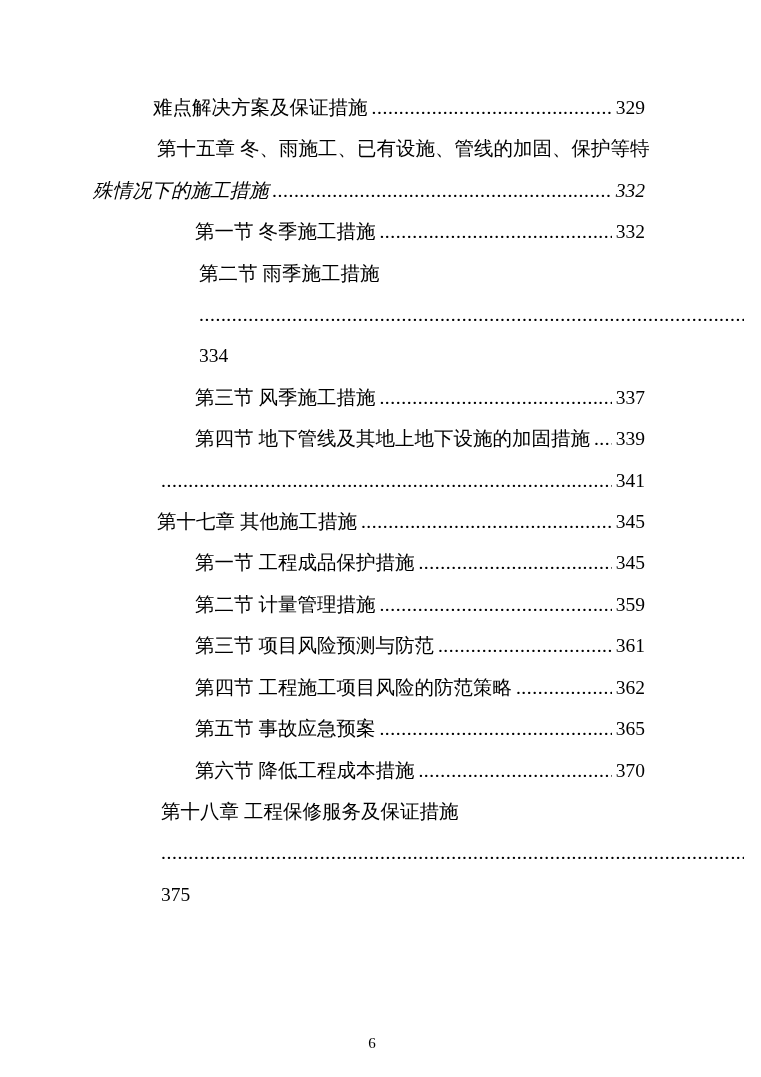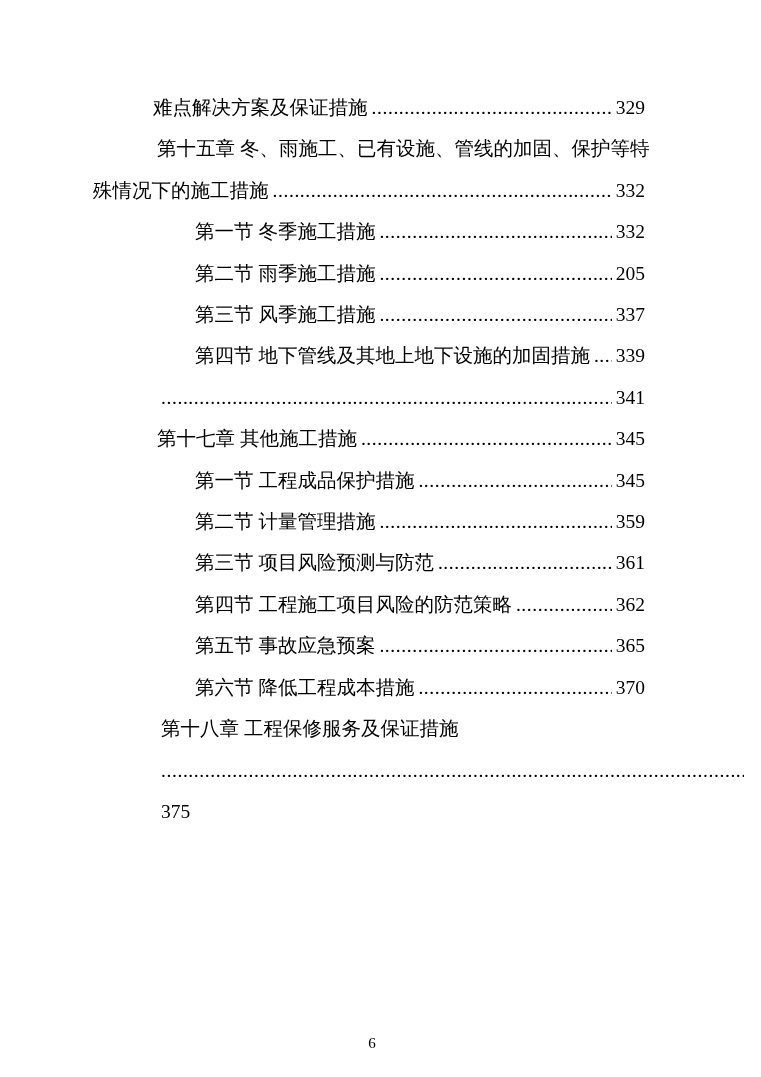--- a/index.html
+++ b/index.html
@@ -67,38 +67,38 @@
         <div class="toc-line" style="padding-left: 60px;">
           <span class="t">难点解决方案及保证措施</span>
           <span class="leader"></span>
           <span class="pg">329</span>
         </div>
       </div>
       <div class="toc-entry">
         <div class="toc-line" style="padding-left: 64px;">
           <span class="t">第十五章 冬、雨施工、已有设施、管线的加固、保护等特</span>
         </div>
-        <div class="toc-line" style="padding-left: 0px;">
+        <div class="toc-line" style="padding-left: 0px; font-style: italic;">
           <span class="t">殊情况下的施工措施</span>
           <span class="leader"></span>
           <span class="pg">332</span>
         </div>
       </div>
       <div class="toc-entry">
         <div class="toc-line" style="padding-left: 102px;">
           <span class="t">第一节 冬季施工措施</span>
           <span class="leader"></span>
           <span class="pg">332</span>
         </div>
       </div>
       <div class="toc-entry">
-        <div class="toc-line" style="padding-left: 102px;">
+        <div class="toc-line" style="padding-left: 102px; flex-direction: column;">
           <span class="t">第二节 雨季施工措施</span>
           <span class="leader"></span>
-          <span class="pg">205</span>
+          <span class="pg">334</span>
         </div>
       </div>
       <div class="toc-entry">
         <div class="toc-line" style="padding-left: 102px;">
           <span class="t">第三节 风季施工措施</span>
           <span class="leader"></span>
           <span class="pg">337</span>
         </div>
       </div>
       <div class="toc-entry">

